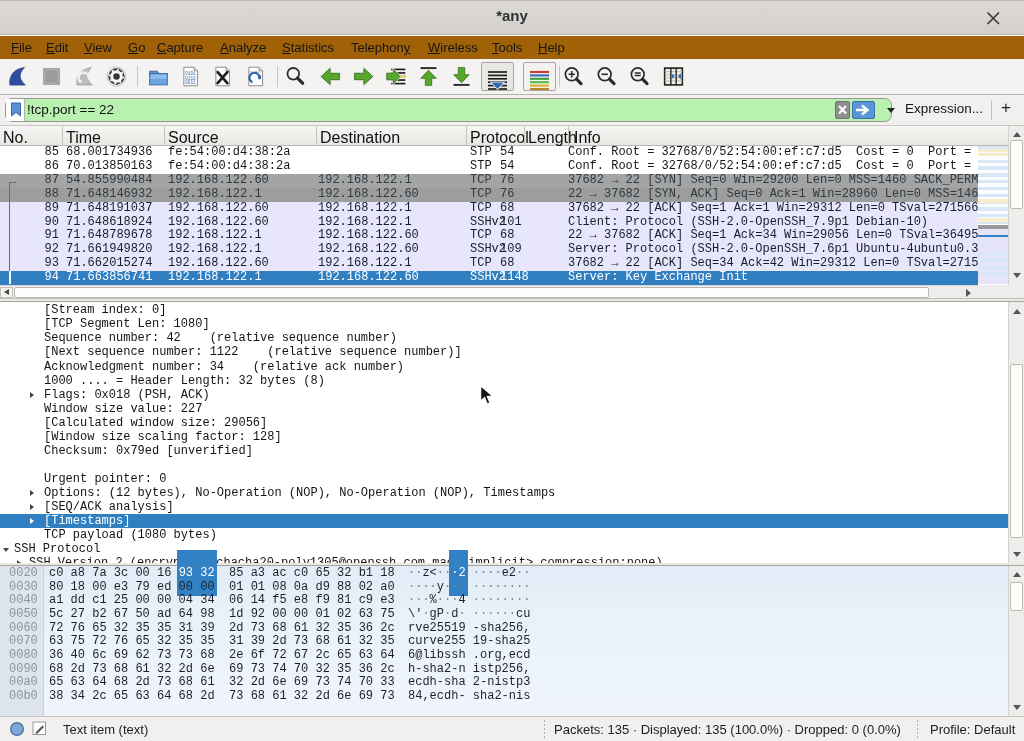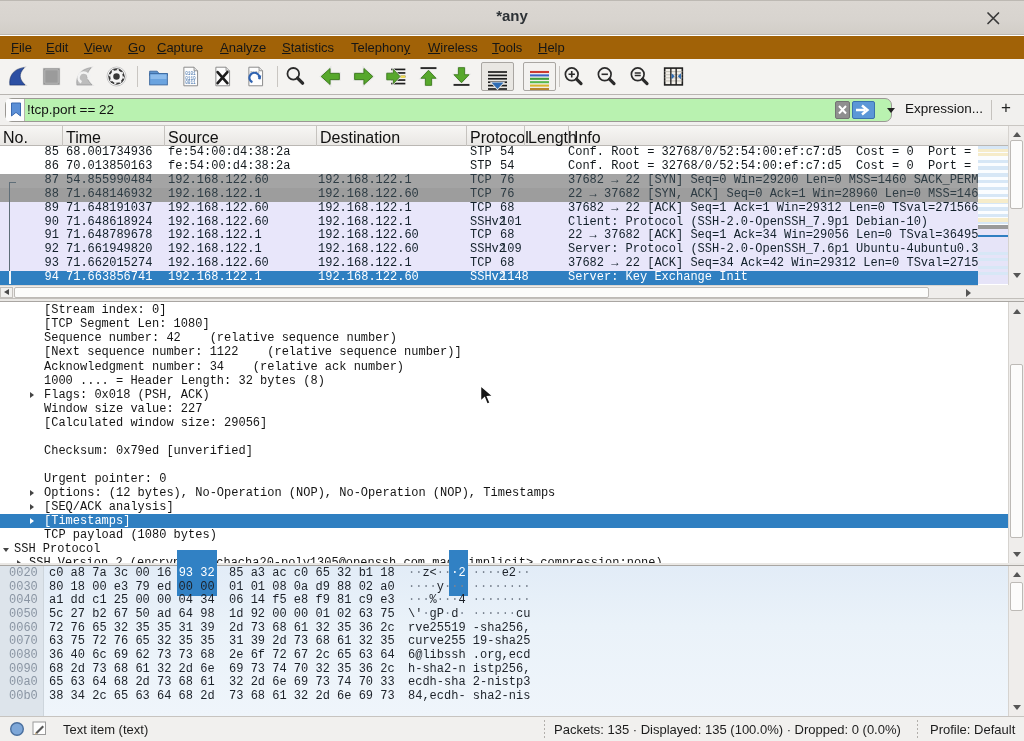--- a/index.html
+++ b/index.html
@@ -293,20 +293,21 @@
 <div class="abs" id="details">
 <div class="dl" style="top:1.3px"><span style="position:absolute;left:44px">[Stream index: 0]</span></div>
 <div class="dl" style="top:15.3px"><span style="position:absolute;left:44px">[TCP Segment Len: 1080]</span></div>
 <div class="dl" style="top:29.4px"><span style="position:absolute;left:44px">Sequence number: 42    (relative sequence number)</span></div>
 <div class="dl" style="top:43.4px"><span style="position:absolute;left:44px">[Next sequence number: 1122    (relative sequence number)]</span></div>
 <div class="dl" style="top:57.5px"><span style="position:absolute;left:44px">Acknowledgment number: 34    (relative ack number)</span></div>
 <div class="dl" style="top:71.5px"><span style="position:absolute;left:44px">1000 .... = Header Length: 32 bytes (8)</span></div>
 <div class="dl" style="top:85.6px"><span class="tri" style="left:30px"></span><span style="position:absolute;left:44px">Flags: 0x018 (PSH, ACK)</span></div>
 <div class="dl" style="top:99.6px"><span style="position:absolute;left:44px">Window size value: 227</span></div>
 <div class="dl" style="top:113.7px"><span style="position:absolute;left:44px">[Calculated window size: 29056]</span></div>
+<div class="dl" style="top:127.7px"><span style="position:absolute;left:44px">[Window size scaling factor: 128]</span></div>
 <div class="dl" style="top:141.8px"><span style="position:absolute;left:44px">Checksum: 0x79ed [unverified]</span></div>
 <div class="dl" style="top:169.9px"><span style="position:absolute;left:44px">Urgent pointer: 0</span></div>
 <div class="dl" style="top:183.9px"><span class="tri" style="left:30px"></span><span style="position:absolute;left:44px">Options: (12 bytes), No-Operation (NOP), No-Operation (NOP), Timestamps</span></div>
 <div class="dl" style="top:198px"><span class="tri" style="left:30px"></span><span style="position:absolute;left:44px">[SEQ/ACK analysis]</span></div>
 <div class="dl selblue" style="top:212px"><span class="tri" style="left:30px;border-left-color:#fff"></span><span style="position:absolute;left:44px">[Timestamps]</span></div>
 <div class="dl" style="top:226.1px"><span style="position:absolute;left:44px">TCP payload (1080 bytes)</span></div>
 <div class="dl" style="top:240.1px"><span class="trid" style="left:3px"></span><span style="position:absolute;left:14px">SSH Protocol</span></div>
 <div class="dl" style="top:254.2px"><span class="tri" style="left:17px"></span><span style="position:absolute;left:29px">SSH Version 2 (encryption:chacha20-poly1305@openssh.com mac:&lt;implicit&gt; compression:none)</span></div>
 <svg class="abs" style="left:479px;top:82px" width="18" height="23">
       <path d="M1.5 1.5 L1.5 17.5 L5.5 13.8 L8.1 20.3 L11.2 19 L8.5 12.6 L14 12.2 Z" fill="#151515" stroke="#fff" stroke-width="1.5"></path>

